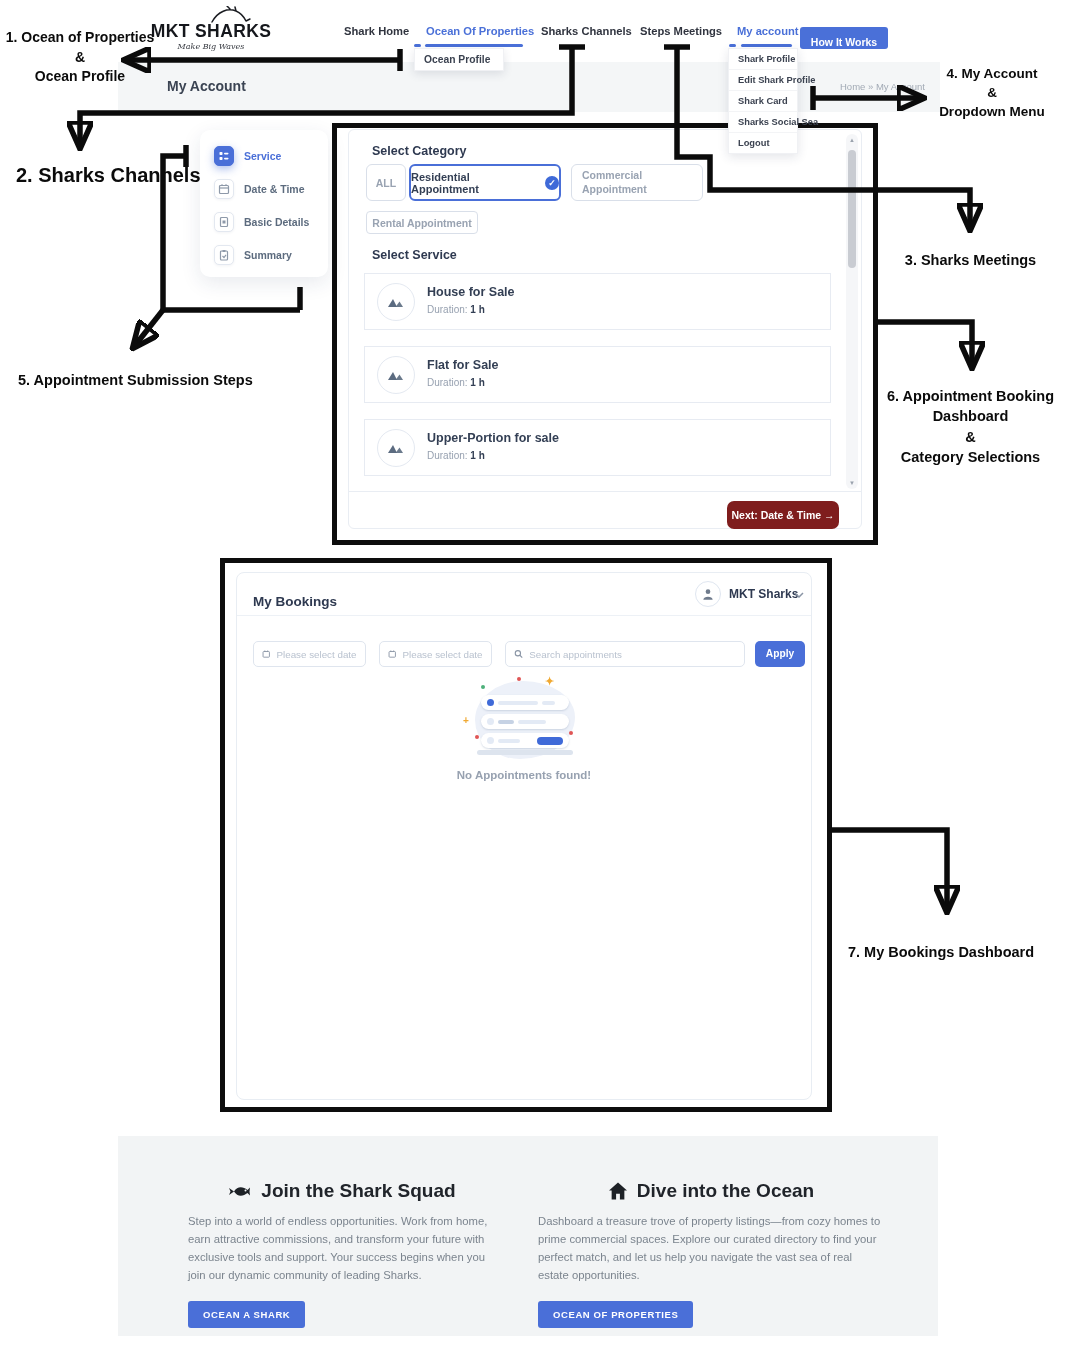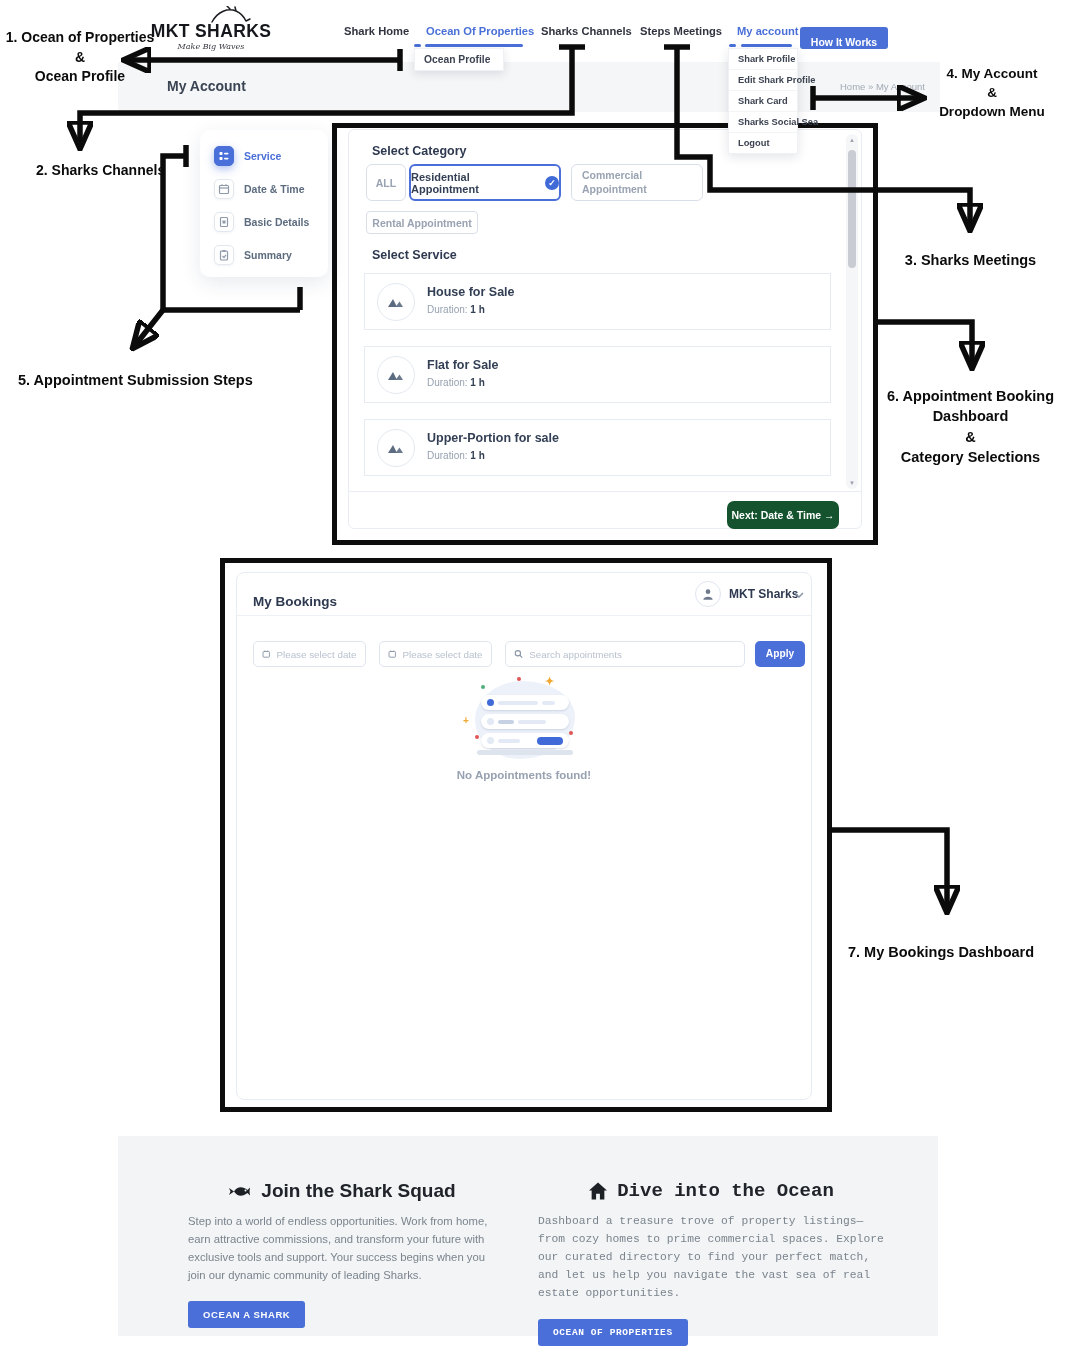--- a/index.html
+++ b/index.html
@@ -42,21 +42,21 @@
   .cat-btn.selected { border:2px solid #4a6fd8; color:#333f54; font-weight:700; font-size:11px; }
   .check-circle { width:14px; height:14px; border-radius:50%; background:#3f6ad8; color:#fff; font-size:9px; font-weight:700; display:inline-flex; align-items:center; justify-content:center; margin-left:7px; }
   .svc-card { position:absolute; left:15px; width:467px; height:57px; border:1px solid #e7ebf2; border-radius:0; background:#fff; cursor:pointer; }
   .svc-icon { position:absolute; left:12px; top:9px; width:38px; height:38px; border-radius:50%; border:1px solid #e4e9f1; display:flex; align-items:center; justify-content:center; }
   .svc-title { position:absolute; left:62px; top:11px; font-size:12.5px; font-weight:700; color:#333f54; }
   .svc-dur { position:absolute; left:62px; top:30px; font-size:10px; color:#97a1b0; }
   .svc-dur b { color:#333f54; }
   .scrollbar { position:absolute; width:12px; background:#f5f6f8; border-radius:6px; }
   .scroll-arrow { position:absolute; left:0; width:12px; font-size:6px; color:#9aa2ad; text-align:center; cursor:pointer; }
   .scroll-thumb { position:absolute; left:2px; width:8px; background:#c9ccd2; border-radius:4px; cursor:pointer; }
-  .primary-btn { background:#14532d; color:#fff; font-weight:700; text-align:center; border-radius:7px; cursor:pointer; border:none; }
+  .primary-btn { background:#7f1d1d; color:#fff; font-weight:700; text-align:center; border-radius:7px; cursor:pointer; border:none; }
 
   
   .bk-card { background:#fff; border:1px solid #e8edf3; border-radius:8px; z-index:6; }
   .bk-title { font-size:13.5px; font-weight:700; color:#2e3950; }
   .avatar { width:26px; height:26px; border-radius:50%; border:1px solid #dfe6f0; display:flex; align-items:center; justify-content:center; cursor:pointer; }
   .bk-user { font-size:12px; font-weight:700; color:#2e3950; cursor:pointer; }
   .bk-divider { position:absolute; left:0; right:0; height:1px; background:#edf1f6; }
   .f-input { position:absolute; height:26px; border:1px solid #dfe5ee; border-radius:5px; background:#fff; display:flex; align-items:center; padding:0 8px; gap:6px; }
   .f-input input { border:none; outline:none; width:100%; font-size:9.8px; color:#5c6b7e; font-family:"Liberation Sans",sans-serif; }
   .f-input input::placeholder { color:#b9c2cf; }
@@ -307,21 +307,21 @@
       <div class="foot-h">
         <svg width="24" height="17" viewBox="0 0 24 17">
             <path d="M6,8.5 C9.5,3 15,3.5 19.5,7 L22,4.5 L21.5,8.5 L22,12.5 L19.5,10 C15,13.5 9.5,14 6,8.5 Z M6,8.5 L1,5 L2.5,8.5 L1,12 Z" fill="#1d2126"></path>
             <circle cx="17.5" cy="7.5" r="1" fill="#f2f4f5"></circle>
           </svg>
         <span>Join the Shark Squad</span>
       </div>
       <div class="foot-p">Step into a world of endless opportunities. Work from home, earn attractive commissions, and transform your future with exclusive tools and support. Your success begins when you join our dynamic community of leading Sharks.</div>
       <span class="foot-btn">OCEAN A SHARK</span>
     </div>
-    <div class="foot-col" style="left:420px; top:44px; width:346px;font-family:Liberation Mono, monospace;">
+    <div class="foot-col" style="left:420px; top:44px; width:346px;">
       <div class="foot-h">
         <svg width="20" height="18" viewBox="0 0 18 17">
             <path d="M9,0.5 L17.5,8 L15,8 L15,16.5 L10.8,16.5 L10.8,11 L7.2,11 L7.2,16.5 L3,16.5 L3,8 L0.5,8 Z" fill="#1d2126"></path>
           </svg>
         <span>Dive into the Ocean</span>
       </div>
       <div class="foot-p">Dashboard a treasure trove of property listings—from cozy homes to prime commercial spaces. Explore our curated directory to find your perfect match, and let us help you navigate the vast sea of real estate opportunities.</div>
       <span class="foot-btn">OCEAN OF PROPERTIES</span>
     </div>
   </div>
@@ -353,21 +353,21 @@
     <path d="M878,322 L972,322 L972,368" marker-end="url(#ah)"></path>
 
     <path d="M830,830 L947,830 L947,912" marker-end="url(#ah)"></path>
   </svg>
 
   <div class="ann center" style="left:0; top:28px; width:160px; font-size:14px;">
     <div>1. Ocean of Properties</div>
     <div>&amp;</div>
     <div>Ocean Profile</div>
   </div>
-  <div class="ann" style="left:36px; top:161px; font-size:14px;">2. Sharks Channels</div>
+  <div class="ann" style="left:16px; top:161px; font-size:20px;">2. Sharks Channels</div>
   <div class="ann center" style="left:878px; top:250px; width:185px; font-size:14.5px;">3. Sharks Meetings</div>
   <div class="ann center" style="left:928px; top:65px; width:128px; font-size:13.5px;">
     <div>4. My Account</div>
     <div>&amp;</div>
     <div>Dropdown Menu</div>
   </div>
   <div class="ann" style="left:18px; top:370px; font-size:14.5px;">5. Appointment Submission Steps</div>
   <div class="ann center" style="left:878px; top:386px; width:185px; font-size:14.5px;">
     <div>6. Appointment Booking</div>
     <div>Dashboard</div>

